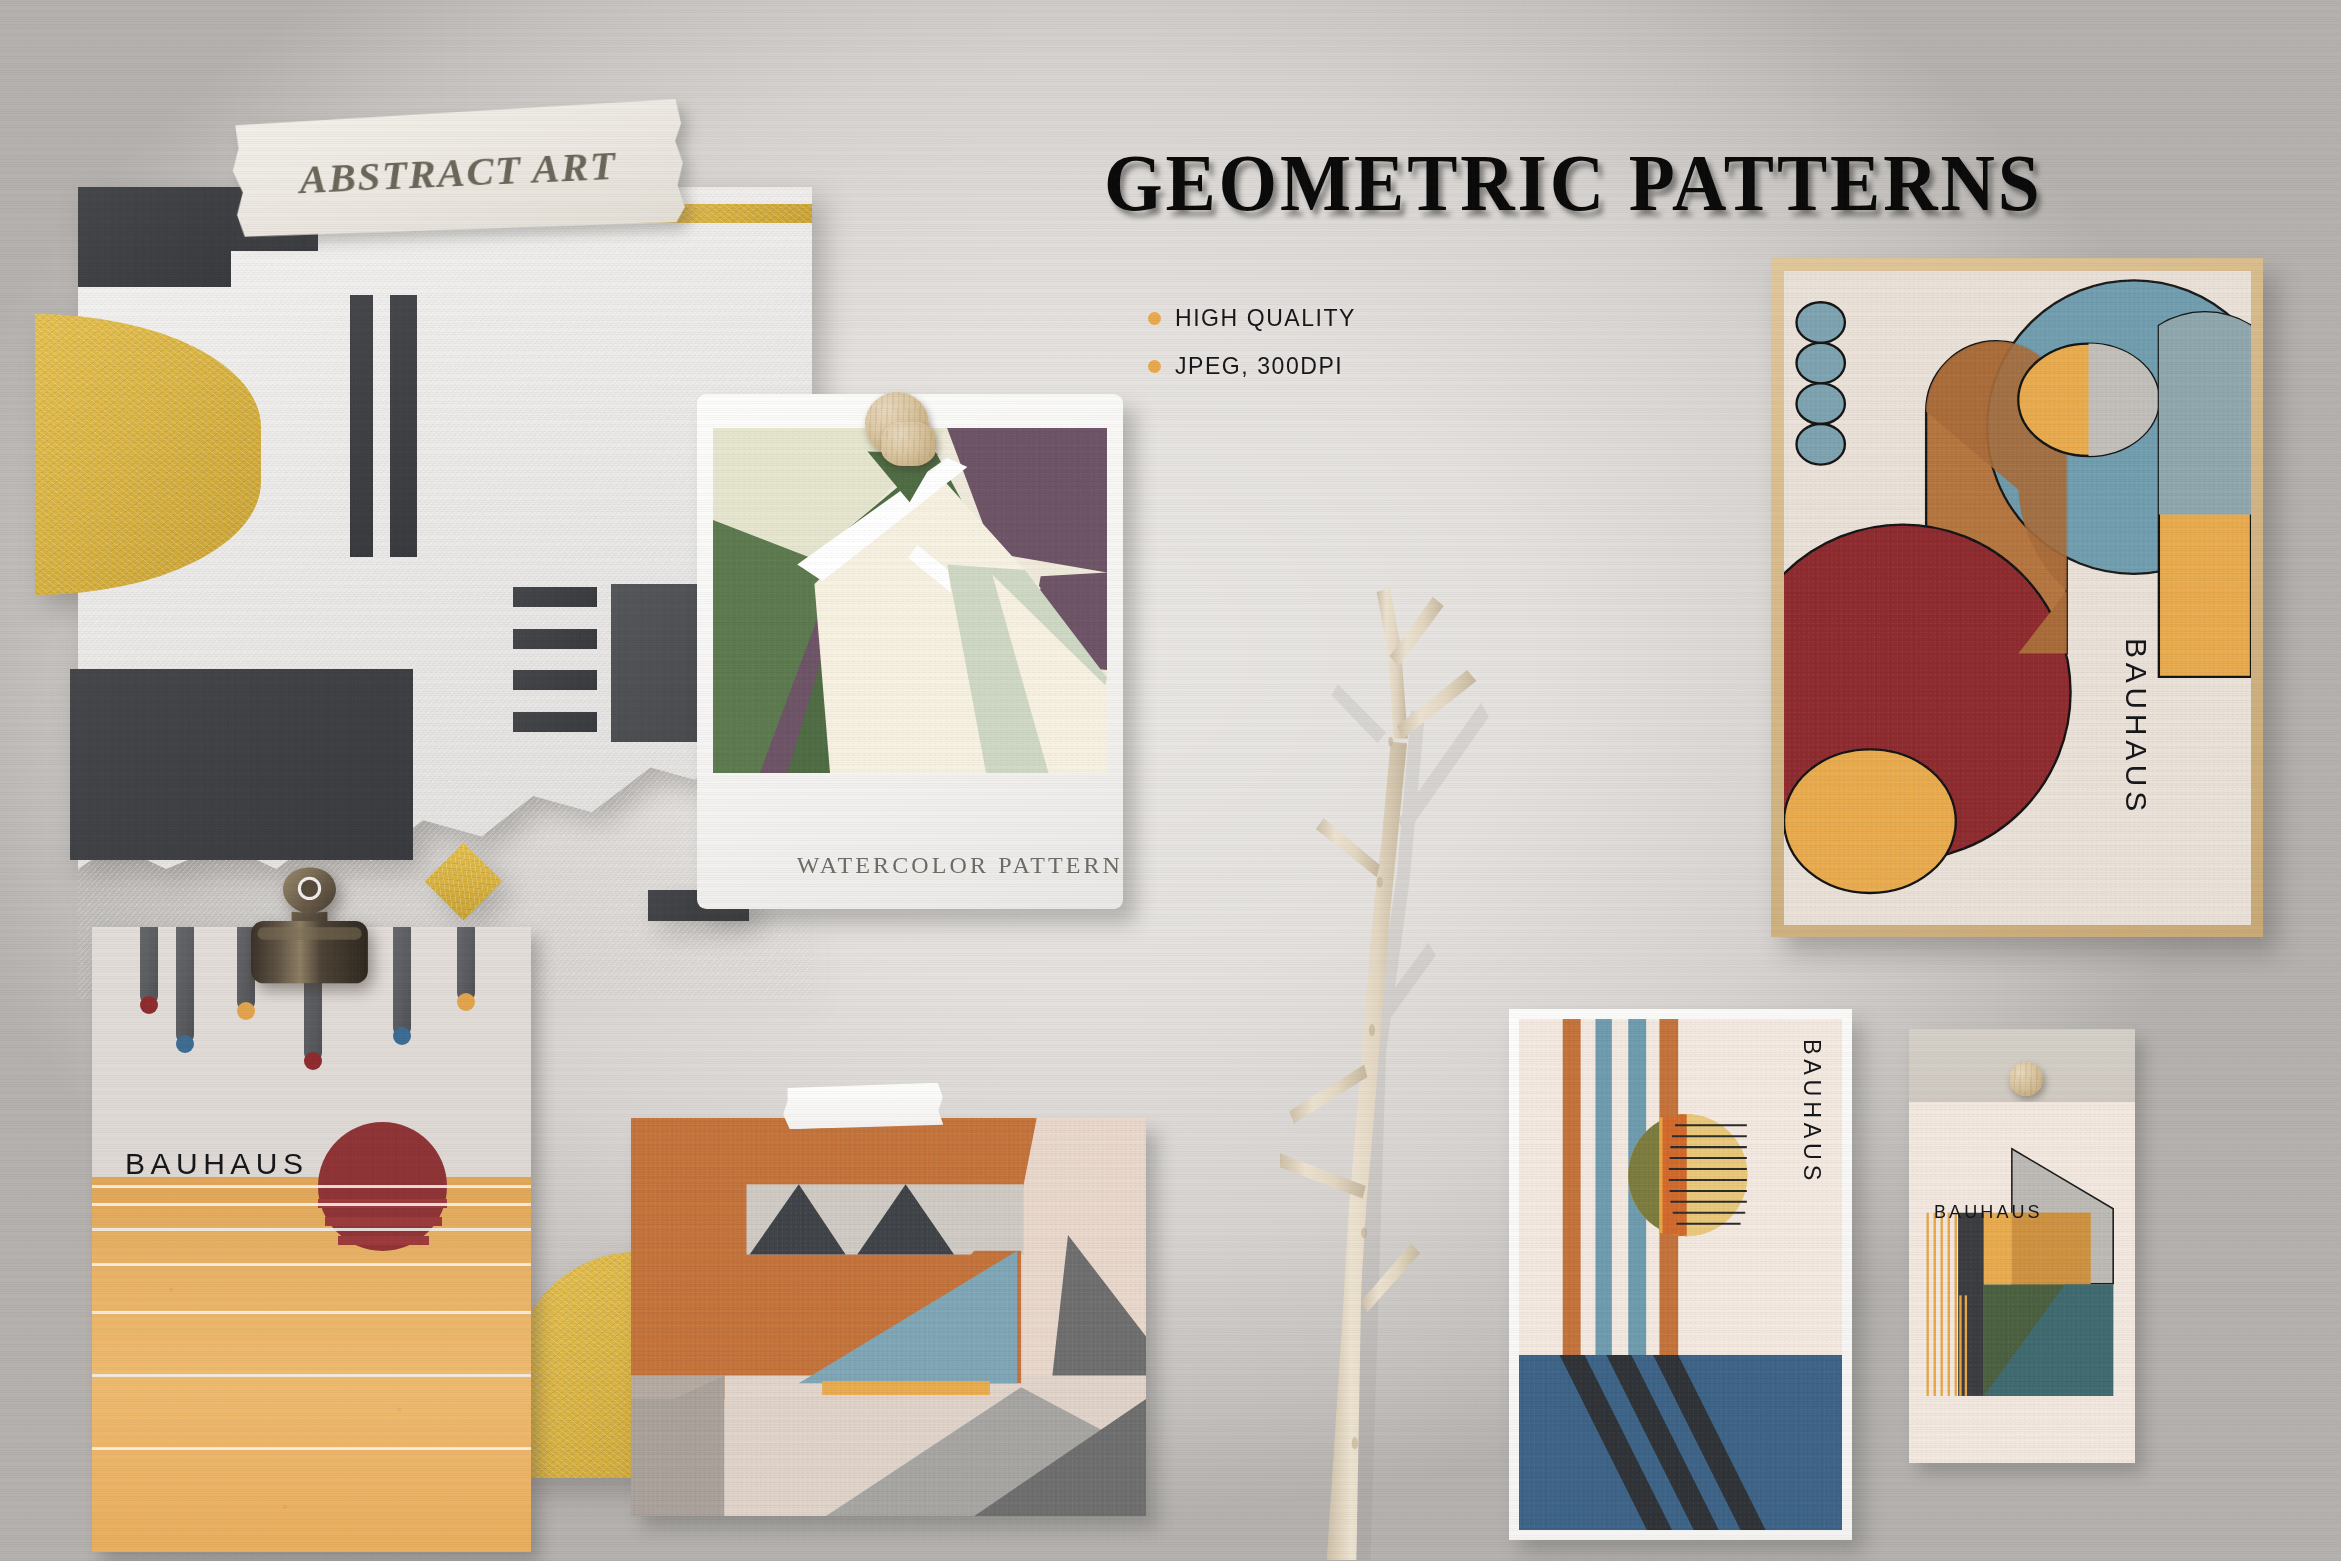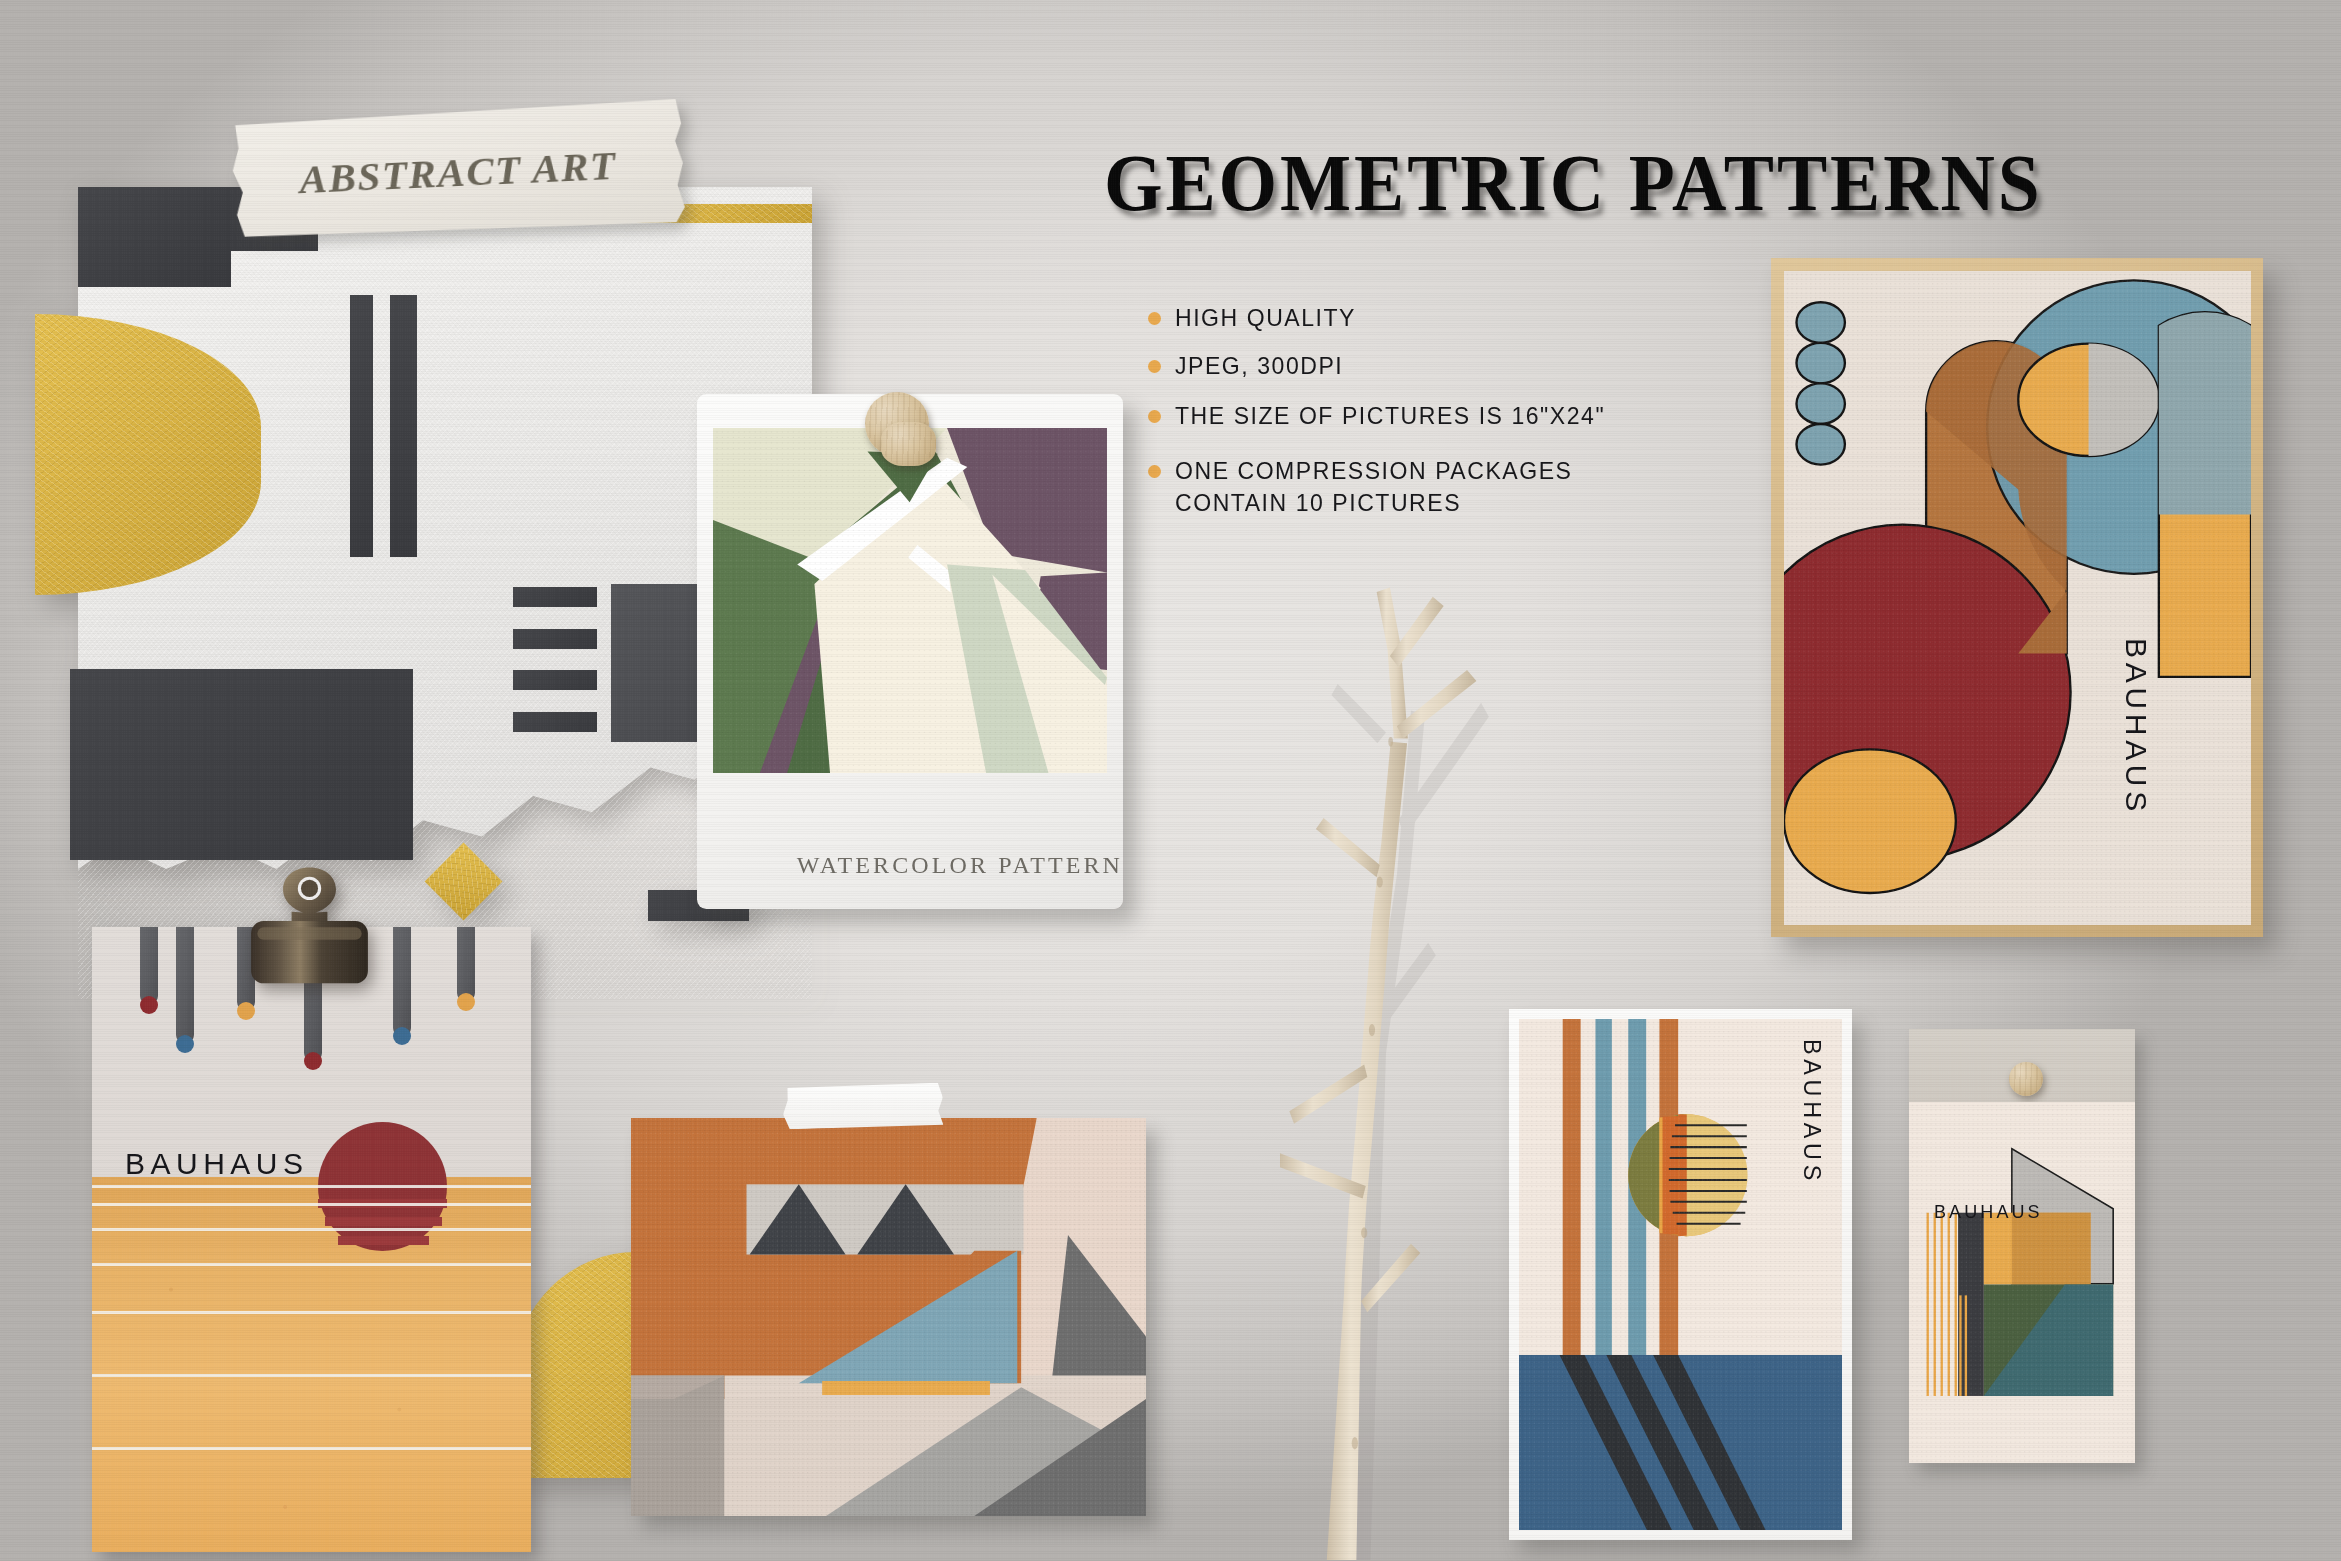--- a/index.html
+++ b/index.html
@@ -190,29 +190,20 @@
 
   <div class="abs" id="header-title">GEOMETRIC PATTERNS</div>
 
   <div class="bullet-row" style="left:1148px;top:302px;">
     <span class="bullet-dot"></span>
     <span class="bullet-text">HIGH QUALITY</span>
   </div>
   <div class="bullet-row" style="left:1148px;top:350px;">
     <span class="bullet-dot"></span>
     <span class="bullet-text">JPEG,  300DPI</span>
-  </div>
-  <div class="bullet-row" style="left:1148px;top:400px;">
-    <span class="bullet-dot"></span>
-    <span class="bullet-text">THE SIZE OF PICTURES IS 16"X24"</span>
-  </div>
-  <div class="bullet-row" style="left:1148px;top:455px;">
-    <span class="bullet-dot"></span>
-    <span class="bullet-text">ONE COMPRESSION PACKAGES
-CONTAIN 10 PICTURES</span>
   </div>
 
   <div class="abs" id="polaroid">
     <div class="photo">
       <svg viewBox="0 0 505 442" preserveAspectRatio="none" style="width:100%;height:100%;display:block;">
         <rect x="0" y="0" width="505" height="442" fill="#efeadb"></rect>
         <path d="M0 0 H300 L130 180 L0 120 Z" fill="#e6e6cf"></path>
         <path d="M300 0 H505 V185 L360 160 Z" fill="#6d5466"></path>
         <path d="M505 185 V310 L400 300 L420 190 Z" fill="#6d5466"></path>
         <path d="M0 118 L140 172 L60 442 H0 Z" fill="#5d7a4f"></path>

